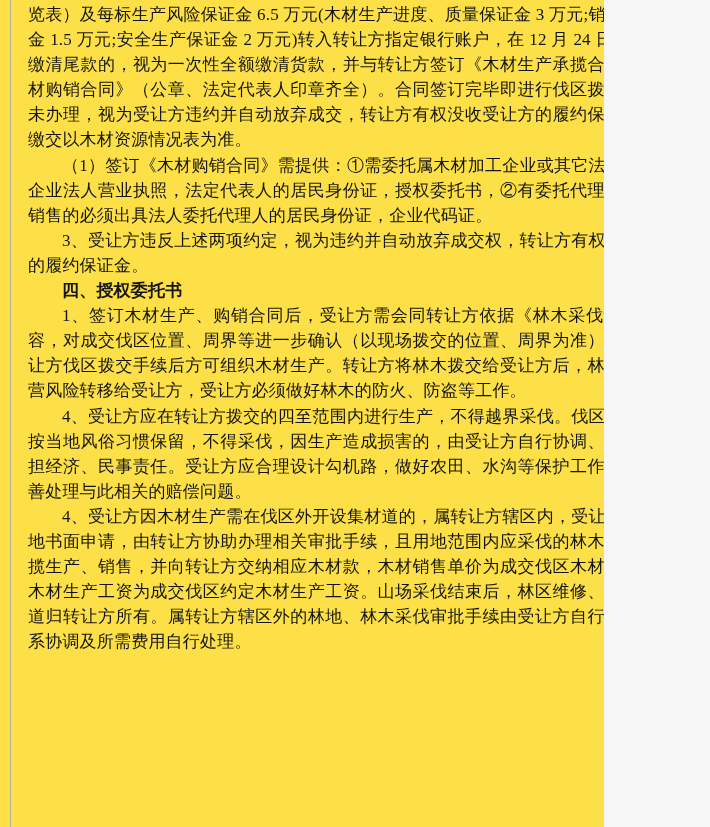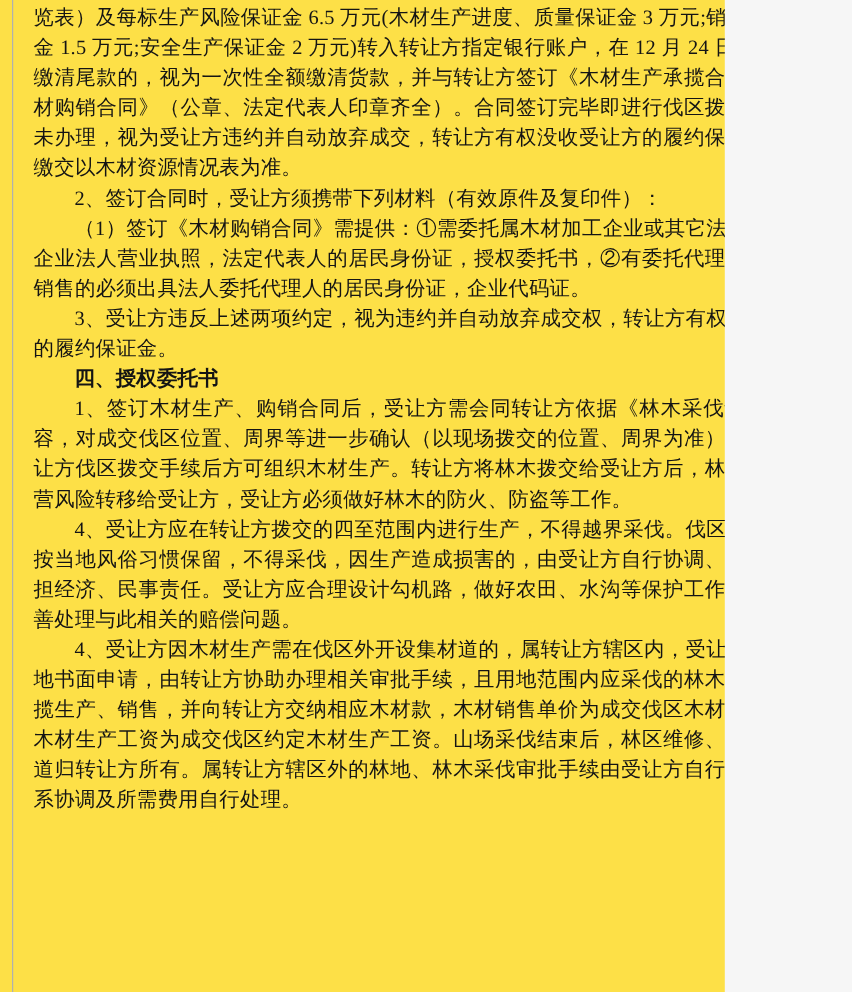--- a/index.html
+++ b/index.html
@@ -44,21 +44,20 @@
     font-weight:bold;
   }
 </style>
 </head>
 <body>
 
 <div class="page">
   <div class="left-rule"></div>
   <div class="content">
     <p class="flush">览表）及每标生产风险保证金 6.5 万元(木材生产进度、质量保证金 3 万元;销售进度保证金 1.5 万元;安全生产保证金 2 万元)转入转让方指定银行账户，在 12 月 24 日 17：00 前缴清尾款的，视为一次性全额缴清货款，并与转让方签订《木材生产承揽合同》和《木材购销合同》（公章、法定代表人印章齐全）。合同签订完毕即进行伐区拨交，如逾期未办理，视为受让方违约并自动放弃成交，转让方有权没收受让方的履约保证金。尾款缴交以木材资源情况表为准。</p>
-    <p>2、签订合同时，受让方须携带下列材料（有效原件及复印件）：</p>
     <p>（1）签订《木材购销合同》需提供：①需委托属木材加工企业或其它法人的，提供企业法人营业执照，法定代表人的居民身份证，授权委托书，②有委托代理人进行木材销售的必须出具法人委托代理人的居民身份证，企业代码证。</p>
     <p>3、受让方违反上述两项约定，视为违约并自动放弃成交权，转让方有权没收受让方的履约保证金。</p>
     <p class="heading">四、授权委托书</p>
     <p>1、签订木材生产、购销合同后，受让方需会同转让方依据《林木采伐许可证》内容，对成交伐区位置、周界等进一步确认（以现场拨交的位置、周界为准），在取得转让方伐区拨交手续后方可组织木材生产。转让方将林木拨交给受让方后，林木的生产经营风险转移给受让方，受让方必须做好林木的防火、防盗等工作。</p>
     <p>4、受让方应在转让方拨交的四至范围内进行生产，不得越界采伐。伐区内的墓旁树按当地风俗习惯保留，不得采伐，因生产造成损害的，由受让方自行协调、处理，并承担经济、民事责任。受让方应合理设计勾机路，做好农田、水沟等保护工作，并自行妥善处理与此相关的赔偿问题。</p>
     <p>4、受让方因木材生产需在伐区外开设集材道的，属转让方辖区内，受让方需提出用地书面申请，由转让方协助办理相关审批手续，且用地范围内应采伐的林木由受让方承揽生产、销售，并向转让方交纳相应木材款，木材销售单价为成交伐区木材平均单价，木材生产工资为成交伐区约定木材生产工资。山场采伐结束后，林区维修、新建的集材道归转让方所有。属转让方辖区外的林地、林木采伐审批手续由受让方自行办理，其关系协调及所需费用自行处理。</p>
 
   </div>
 </div>
 

